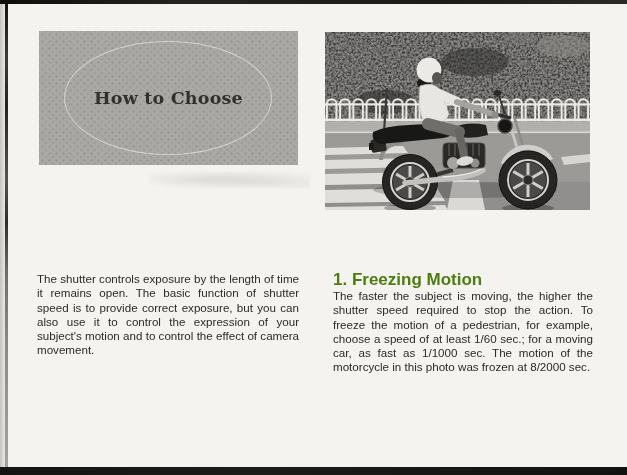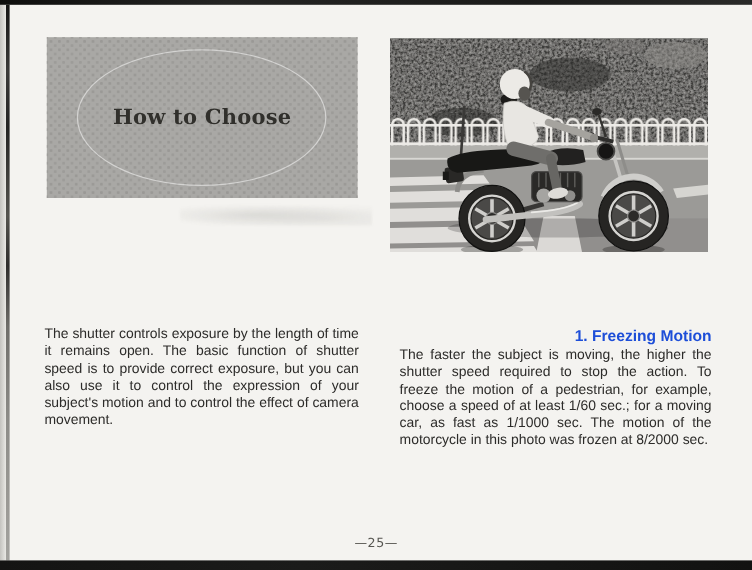--- a/index.html
+++ b/index.html
@@ -40,21 +40,21 @@
     background:radial-gradient(ellipse at 40% 50%, rgba(110,110,104,.14), rgba(110,110,104,0) 70%),
                radial-gradient(ellipse at 75% 70%, rgba(110,110,104,.10), rgba(110,110,104,0) 70%);
     filter:blur(1px);}
   
   .photo{position:absolute;left:325px;top:32px;width:265px;height:178px;background:#9b9a98;}
   .photo svg{display:block;}
   
   .col{position:absolute;top:236px;font-size:11.6px;line-height:14.3px;text-align:justify;color:#2c2b29;margin-top:36px;}
   .col-left{left:37px;width:262px;}
   .col-right{left:333px;width:260px;}
-  .sec-heading{font-weight:700;font-size:13px;line-height:15px;margin:0 0 2px 0;text-align:right;color:#1d4ed8;}
+  .sec-heading{font-weight:700;font-size:17px;line-height:15px;margin:0 0 2px 0;text-align:left;color:#4d7c0f;}
   .para{margin:0;}
   
   .page-number{position:absolute;left:0;top:447px;width:627px;text-align:center;
     font-family:"DejaVu Sans", sans-serif;font-size:10.5px;color:#55544f;letter-spacing:.5px;}
 </style>
 </head>
 <body>
 
 <div id="page">
 
@@ -201,17 +201,16 @@
 
   <div class="col col-left">
     <p class="para">The shutter controls exposure by the length of time it remains open. The basic function of shutter speed is to provide correct exposure, but you can also use it to control the expression of your subject's motion and to control the effect of camera movement.</p>
   </div>
 
   <div class="col col-right">
     <p class="sec-heading">1. Freezing Motion</p>
     <p class="para">The faster the subject is moving, the higher the shutter speed required to stop the action. To freeze the motion of a pedestrian, for example, choose a speed of at least 1/60 sec.; for a moving car, as fast as 1/1000 sec. The motion of the motorcycle in this photo was frozen at 8/2000 sec.</p>
   </div>
 
-  <div class="page-number">—25—</div>
 
   <div class="edge-top"></div>
   <div class="edge-bottom"></div>
 </div>
 
 </body></html>

